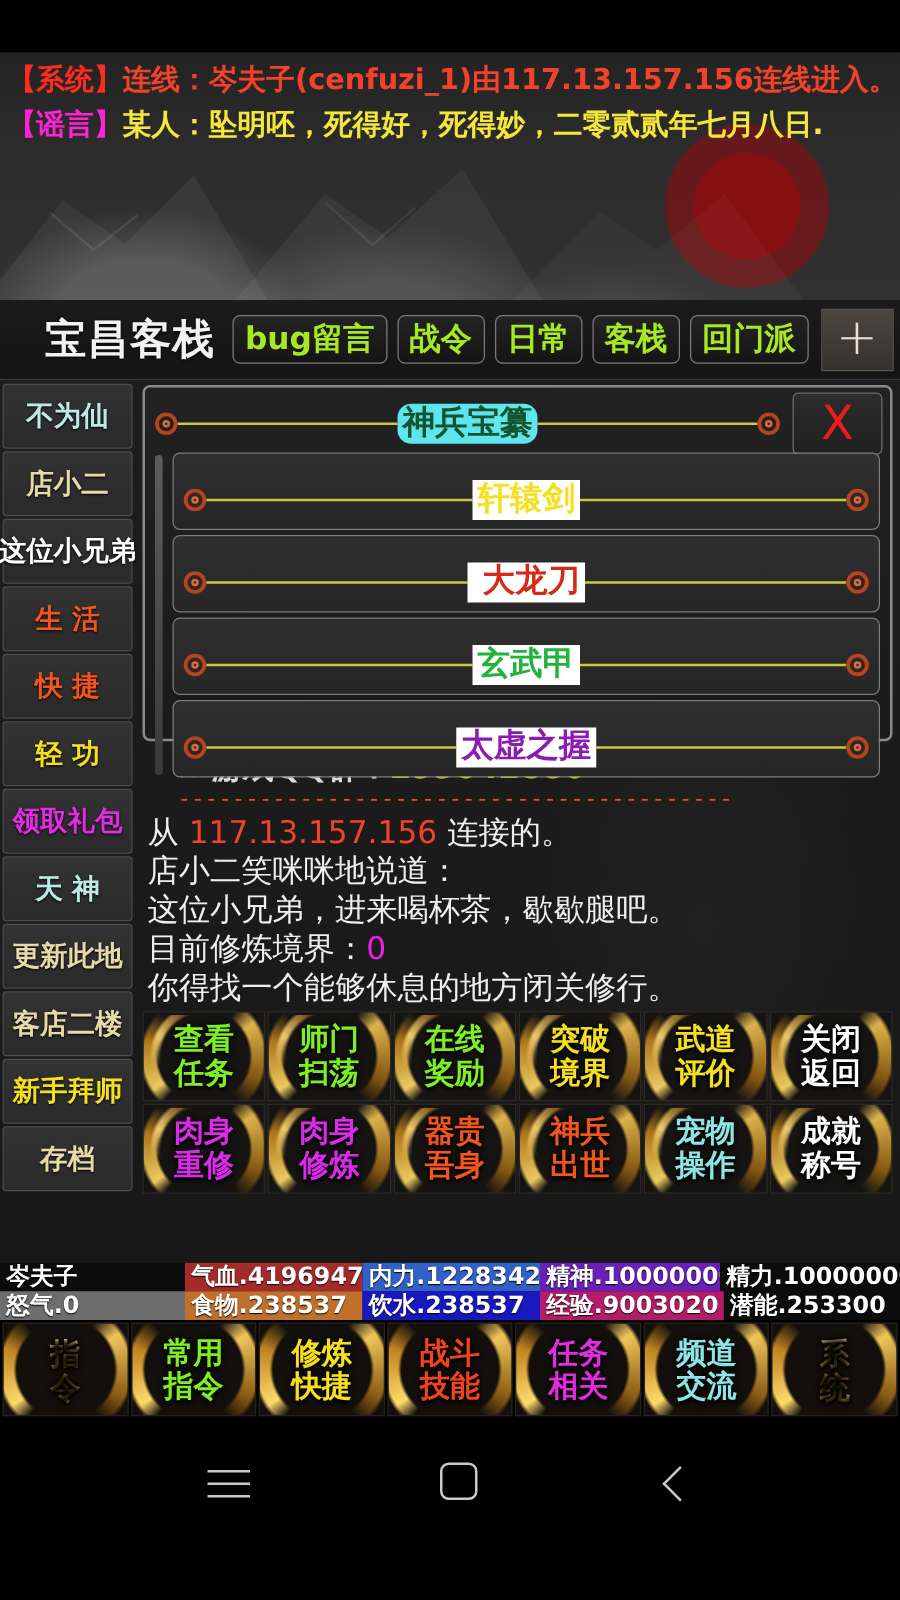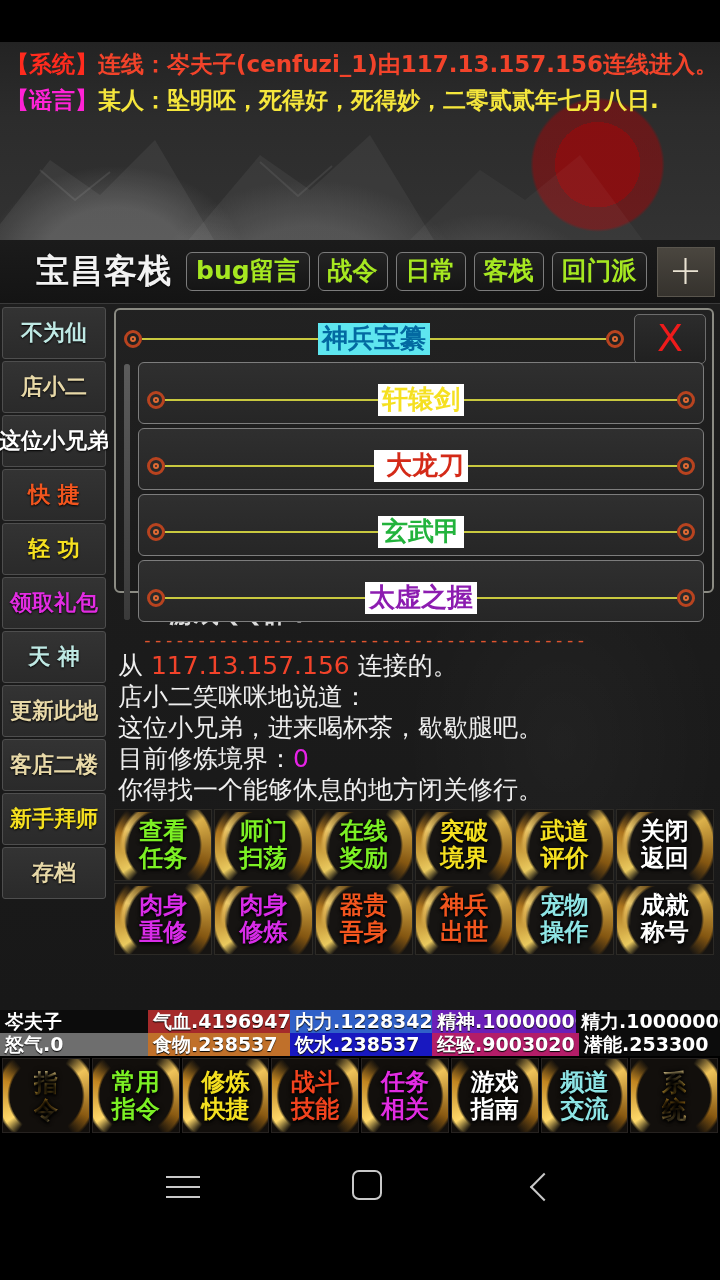--- a/index.html
+++ b/index.html
@@ -281,20 +281,23 @@
     <div class="side-item" style="color:#bfe9e4">
         <span>不为仙</span>
       </div>
     <div class="side-item" style="color:#e8d9a8">
         <span>店小二</span>
       </div>
     <div class="side-item" style="color:#ffffff">
         <span>这位小兄弟</span>
       </div>
     <div class="side-item" style="color:#f2551e">
+        <span>生 活</span>
+      </div>
+    <div class="side-item" style="color:#f2551e">
         <span>快 捷</span>
       </div>
     <div class="side-item" style="color:#f5e020">
         <span>轻 功</span>
       </div>
     <div class="side-item" style="color:#e22ce2">
         <span>领取礼包</span>
       </div>
     <div class="side-item" style="color:#bfe9e4">
         <span>天 神</span>
@@ -313,21 +316,21 @@
       </div>
   </div>
 
   <div class="main">
 
     <div class="panel">
       <div class="panel-head">
         <div class="row-line" style="padding-right:80px;">
           <div class="dot"></div>
           <div class="bar"></div>
-          <div class="row-label" style="background:#5ee6ef;color:#0369a1;">神兵宝纂</div>
+          <div class="row-label" style="background:#5ee6ef;color:#14532d;border-radius:11px;">神兵宝纂</div>
           <div class="bar"></div>
           <div class="dot"></div>
         </div>
         <div class="close-x">X</div>
       </div>
 
       <div class="panel-list">
         <div class="panel-scroll"></div>
 
         <div class="list-row">
@@ -484,24 +487,20 @@
   <div class="nbtn">
       <div class="ring"></div>
       <div class="lbl" style="color:#f2431e"><span>战斗</span><br><span>技能</span></div>
     </div>
   <div class="nbtn">
       <div class="ring"></div>
       <div class="lbl" style="color:#e22ce2"><span>任务</span><br><span>相关</span></div>
     </div>
   <div class="nbtn">
       <div class="ring"></div>
-      <div class="lbl" style="color:#ffffff"><span>游戏</span><br><span>指南</span></div>
-    </div>
-  <div class="nbtn">
-      <div class="ring"></div>
       <div class="lbl" style="color:#8ee5e5"><span>频道</span><br><span>交流</span></div>
     </div>
   <div class="nbtn">
       <div class="ring"></div>
       <div class="lbl gold-glyph"><span>系</span><br><span>统</span></div>
     </div>
 </div>
 
 <div class="androidnav">
   <div class="navicon ic-menu">

